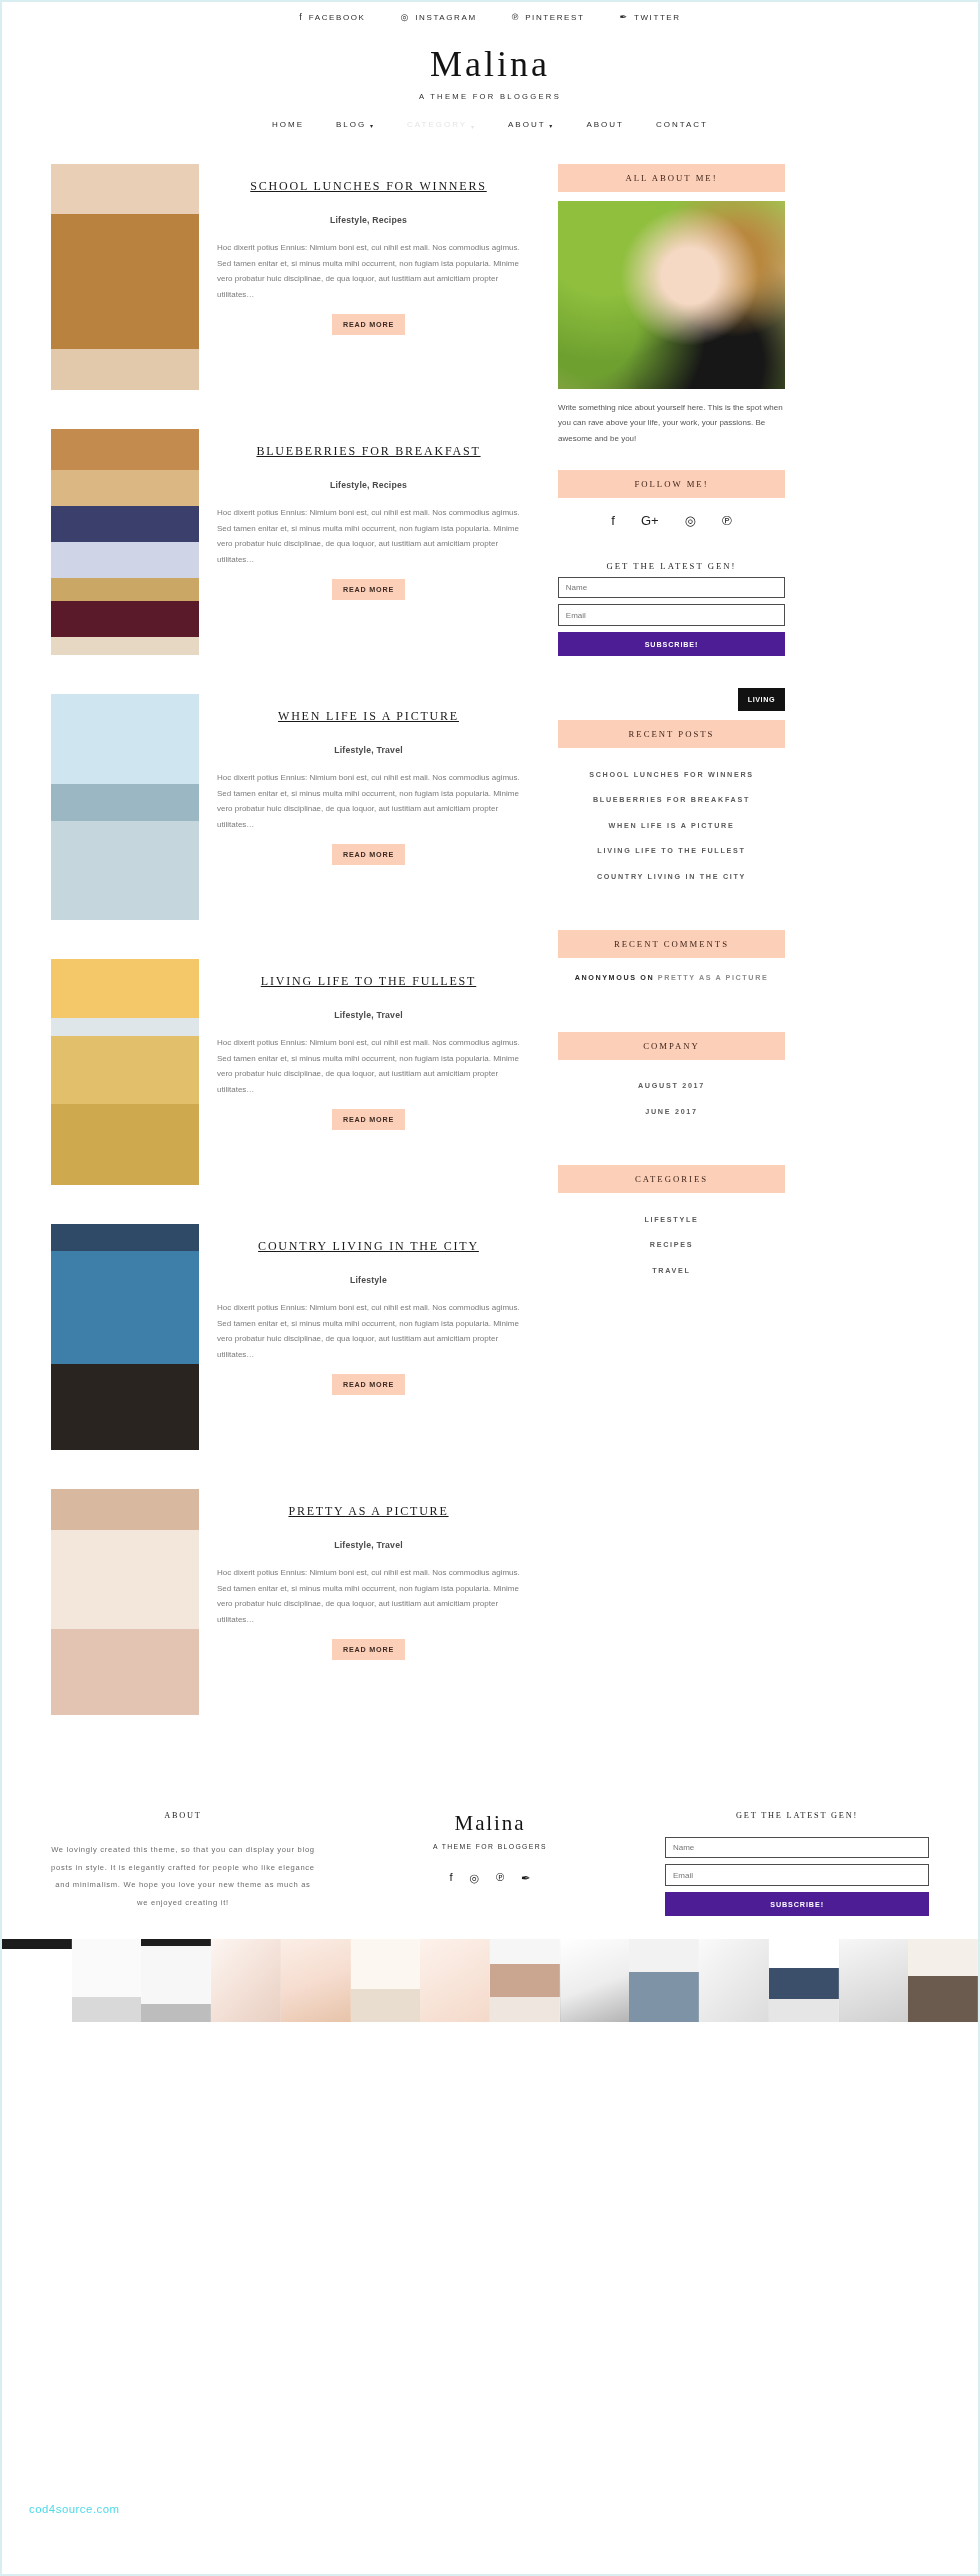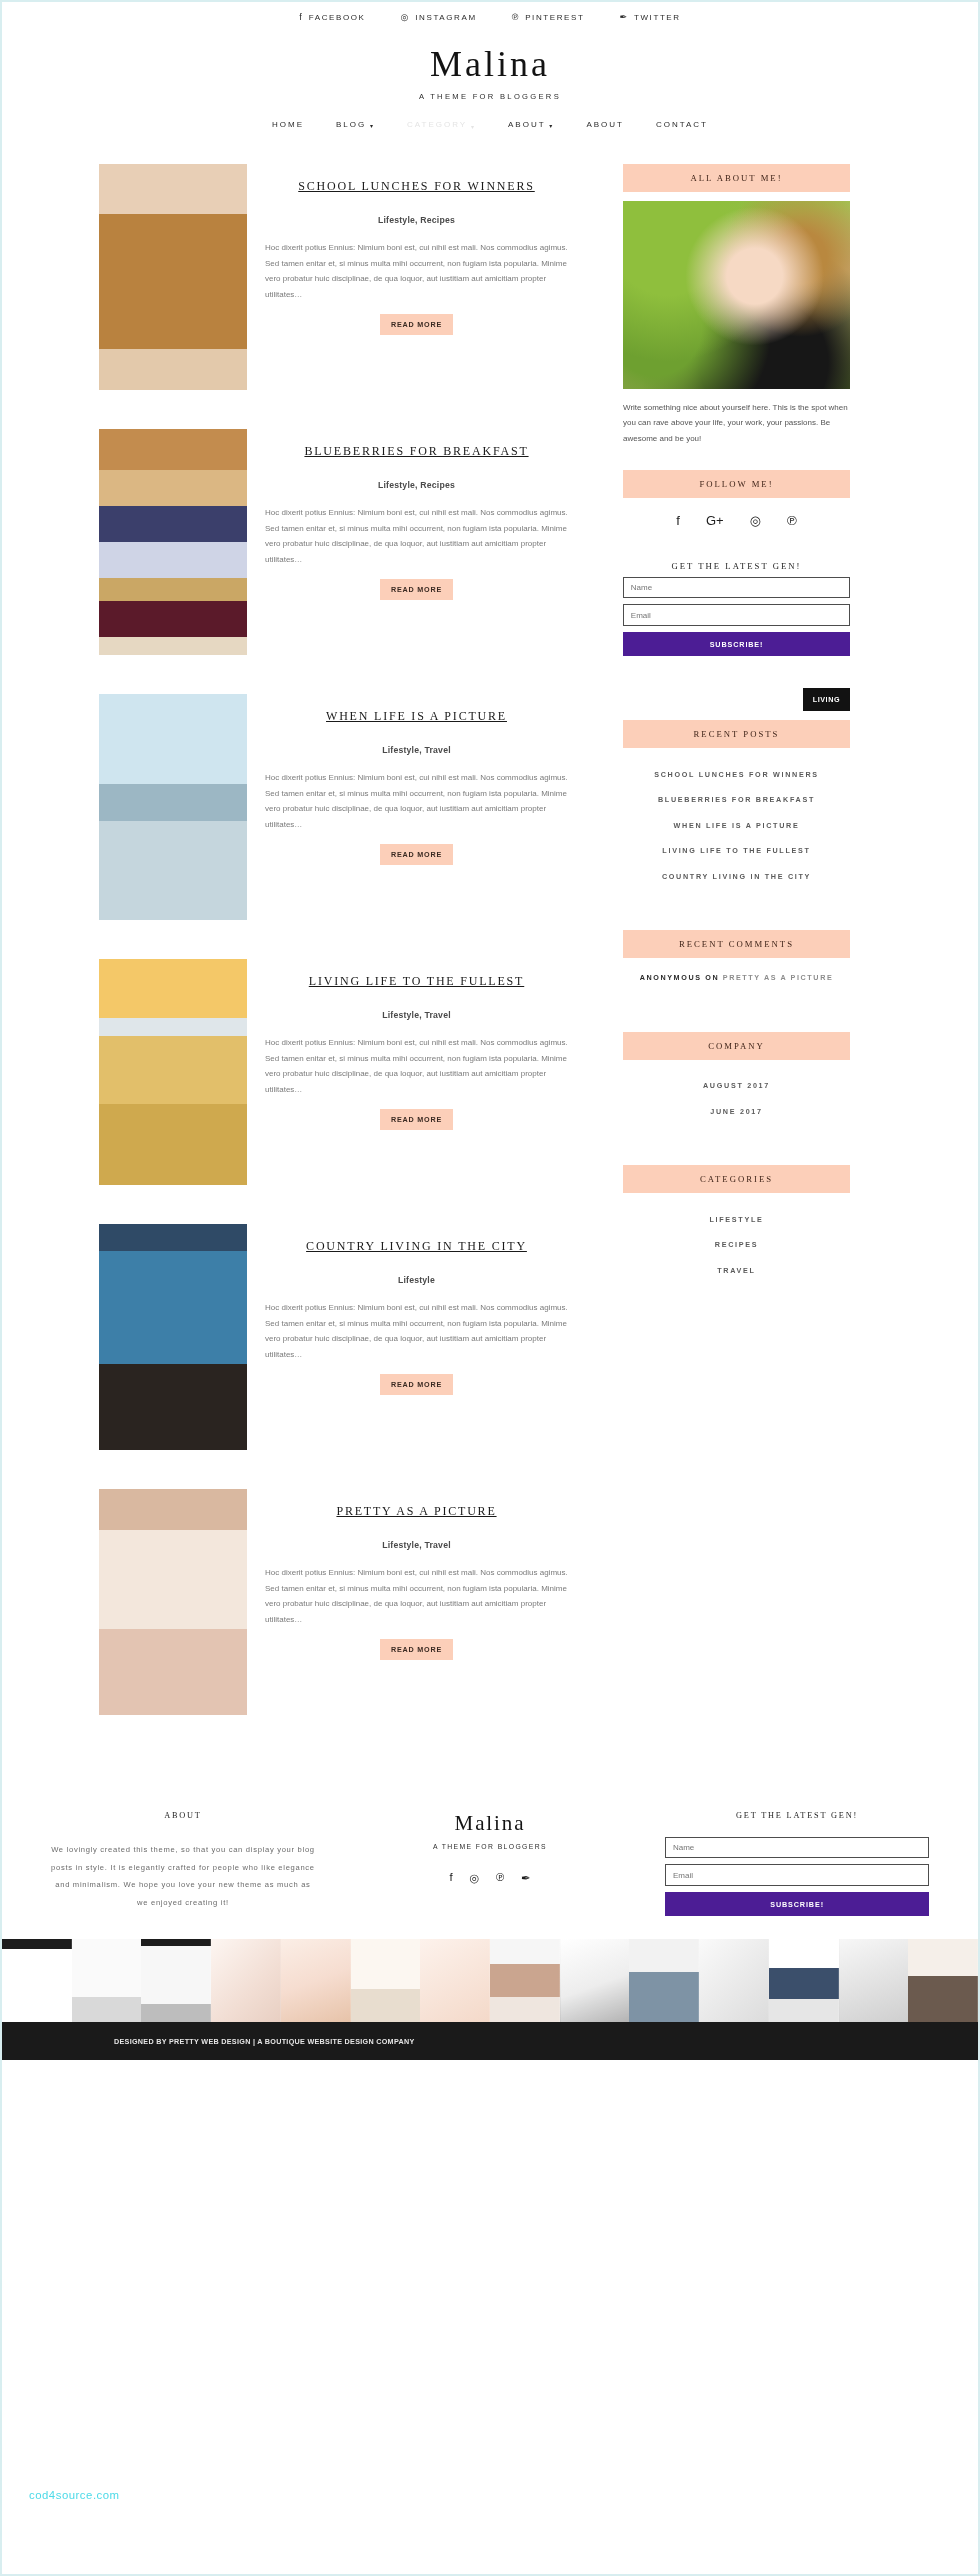--- a/index.html
+++ b/index.html
@@ -70,24 +70,23 @@
     display: flex;
     align-items: center;
     gap: 3.8px;
   }
   nav a.faded { color: #e4e4e4; align-items: flex-end; }
   .caret { font-size: 6px; line-height: 1; position: relative; top: 0.8px; }
 
   
   .wrap {
     display: flex;
-    gap: 55px;
+    gap: 38px;
     padding: 23px 37px 0 49px;
     align-items: flex-start;
-    margin-left: 48px;
   }
   .posts { width: 469px; flex: none; }
   .sidebar { width: 227px; flex: none; }
 
   
   .post {
     display: flex;
     gap: 18px;
     margin-bottom: 39px;
     align-items: flex-start;
@@ -296,21 +295,21 @@
   .fsoc a { font-size: 11.4px; color: #1d1d1d; text-decoration: none; }
   .fform { margin-top: 16.6px; }
 
   
   .gallery { display: flex; height: 83px; width: 100%; overflow: hidden; }
   .gcell { flex: 1; background-size: cover; background-position: center; }
 
   .watermark {
     position: absolute;
     left: 27px;
-    bottom: 73px;
+    bottom: 59px;
     font-size: 11.4px;
     letter-spacing: 0.5px;
     color: #3dd7e6;
     font-family: "Liberation Sans", sans-serif;
     opacity: .92;
   }
 
   .bottombar {
     background: #1a1a1a;
     color: #e6e6e6;
@@ -513,15 +512,14 @@
       <div class="gcell" style="background-image: linear-gradient(160deg, rgb(255, 255, 255) 0%, rgb(237, 237, 237) 55%, rgb(179, 179, 179) 100%);"></div>
       <div class="gcell" style="background-image: linear-gradient(rgb(242, 242, 242) 0px, rgb(242, 242, 242) 40%, rgb(126, 147, 165) 40%, rgb(126, 147, 165) 100%);"></div>
       <div class="gcell" style="background-image: linear-gradient(135deg, rgb(250, 250, 250) 0%, rgb(220, 220, 220) 100%);"></div>
       <div class="gcell" style="background-image: linear-gradient(rgb(255, 255, 255) 0px, rgb(255, 255, 255) 35%, rgb(59, 79, 107) 35%, rgb(59, 79, 107) 72%, rgb(230, 230, 230) 72%, rgb(230, 230, 230) 100%);"></div>
       <div class="gcell" style="background-image: linear-gradient(160deg, rgb(247, 247, 247) 0%, rgb(207, 207, 207) 100%);"></div>
       <div class="gcell" style="background-image: linear-gradient(rgb(245, 239, 233) 0px, rgb(245, 239, 233) 45%, rgb(107, 90, 78) 45%, rgb(107, 90, 78) 100%);"></div>
     </div>
 
   <div class="watermark">cod4source.com</div>
 
-  <div class="bottombar">DESIGNED BY PRETTY WEB DESIGN | A BOUTIQUE WEBSITE DESIGN COMPANY</div>
 </div>
 
 
 </body></html>

